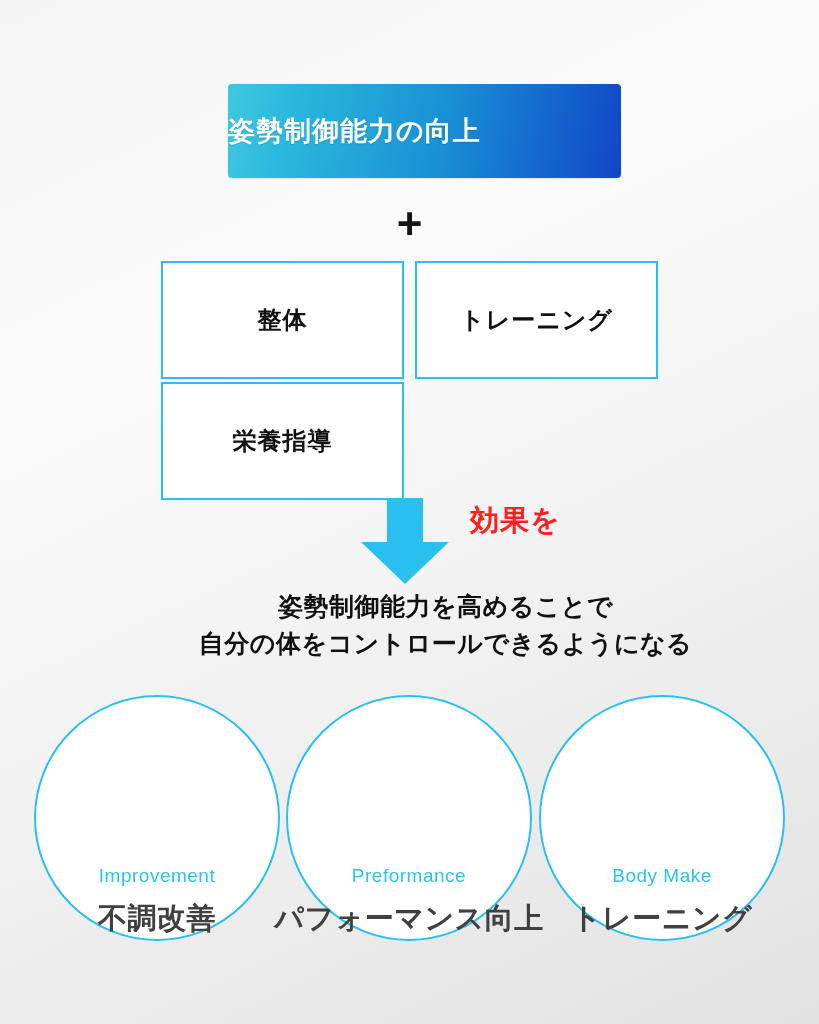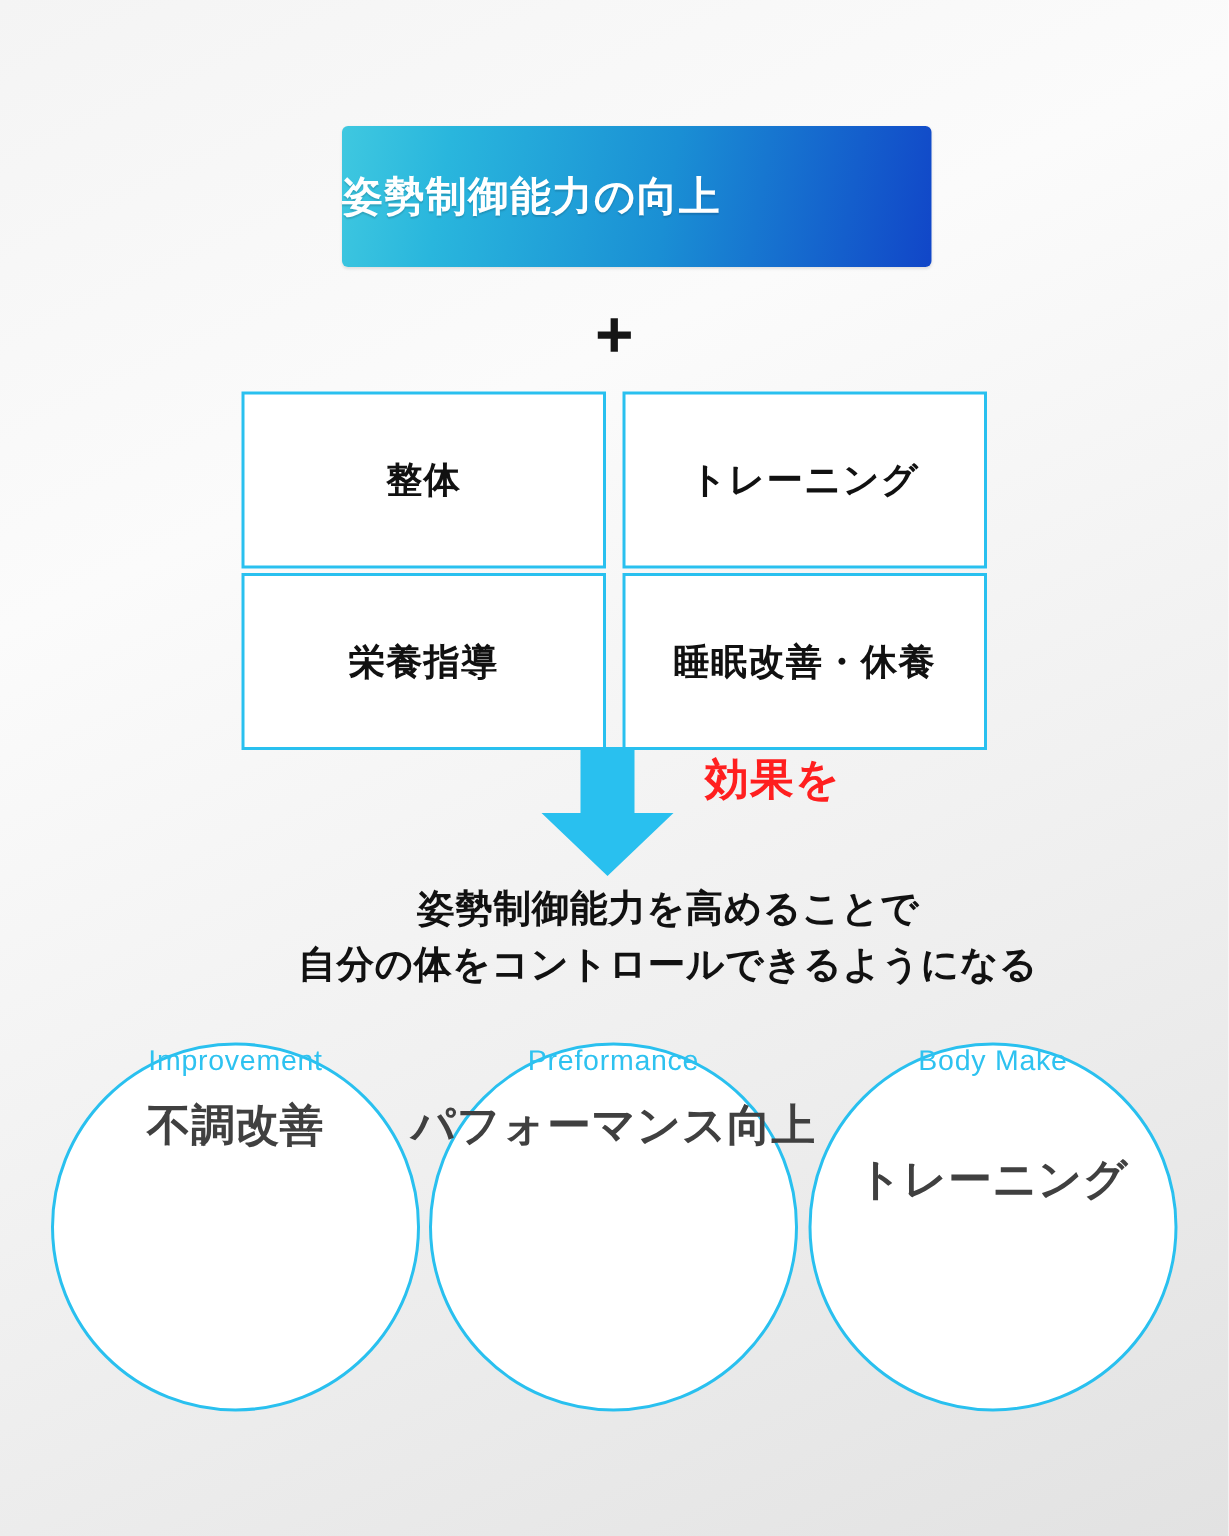--- a/index.html
+++ b/index.html
@@ -129,26 +129,26 @@
   .circle {
     position: absolute;
     width: 246px;
     height: 246px;
     border-radius: 50%;
     border: 2px solid #29c0ef;
     background: #ffffff;
     display: flex;
     flex-direction: column;
     align-items: center;
-    justify-content: flex-start;
+    justify-content: flex-end;
     box-sizing: border-box;
   }
   .circle.c1 { left: 0px;   top: 0px; }
   .circle.c2 { left: 252px; top: 0px; }
-  .circle.c3 { left: 505px; top: 0px; gap: 36px; }
+  .circle.c3 { left: 505px; top: 0px; }
 
   .circle-en {
     color: #2ec2f0;
     font-size: 19px;
     font-weight: normal;
     margin-bottom: 12px;
     letter-spacing: 0.5px;
     white-space: nowrap;
   }
   .circle-jp {
@@ -173,23 +173,20 @@
   <div class="grid">
     <div class="grid-box">
       <span>整体</span>
     </div>
     <div class="grid-box">
       <span>トレーニング</span>
     </div>
     <div class="grid-box">
       <span>栄養指導</span>
     </div>
-    <div class="grid-box">
-      <span>睡眠改善・休養</span>
-    </div>
   </div>
 
   <div class="arrow-wrap">
     <svg width="96" height="86" viewBox="0 0 96 86" xmlns="http://www.w3.org/2000/svg">
       <polygon points="30,0 66,0 66,44 92,44 48,86 4,44 30,44" fill="#29c0ef"></polygon>
     </svg>
   </div>
 
   <div class="emphasis">
     <div>効果を</div>

